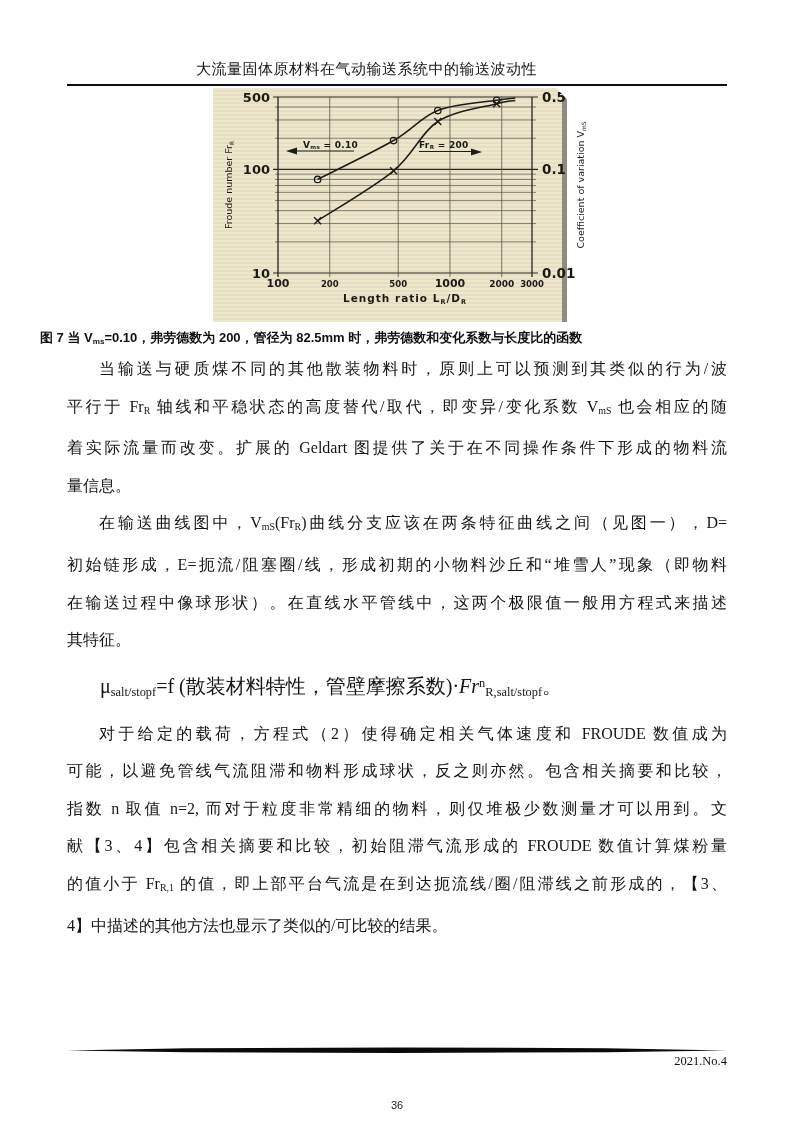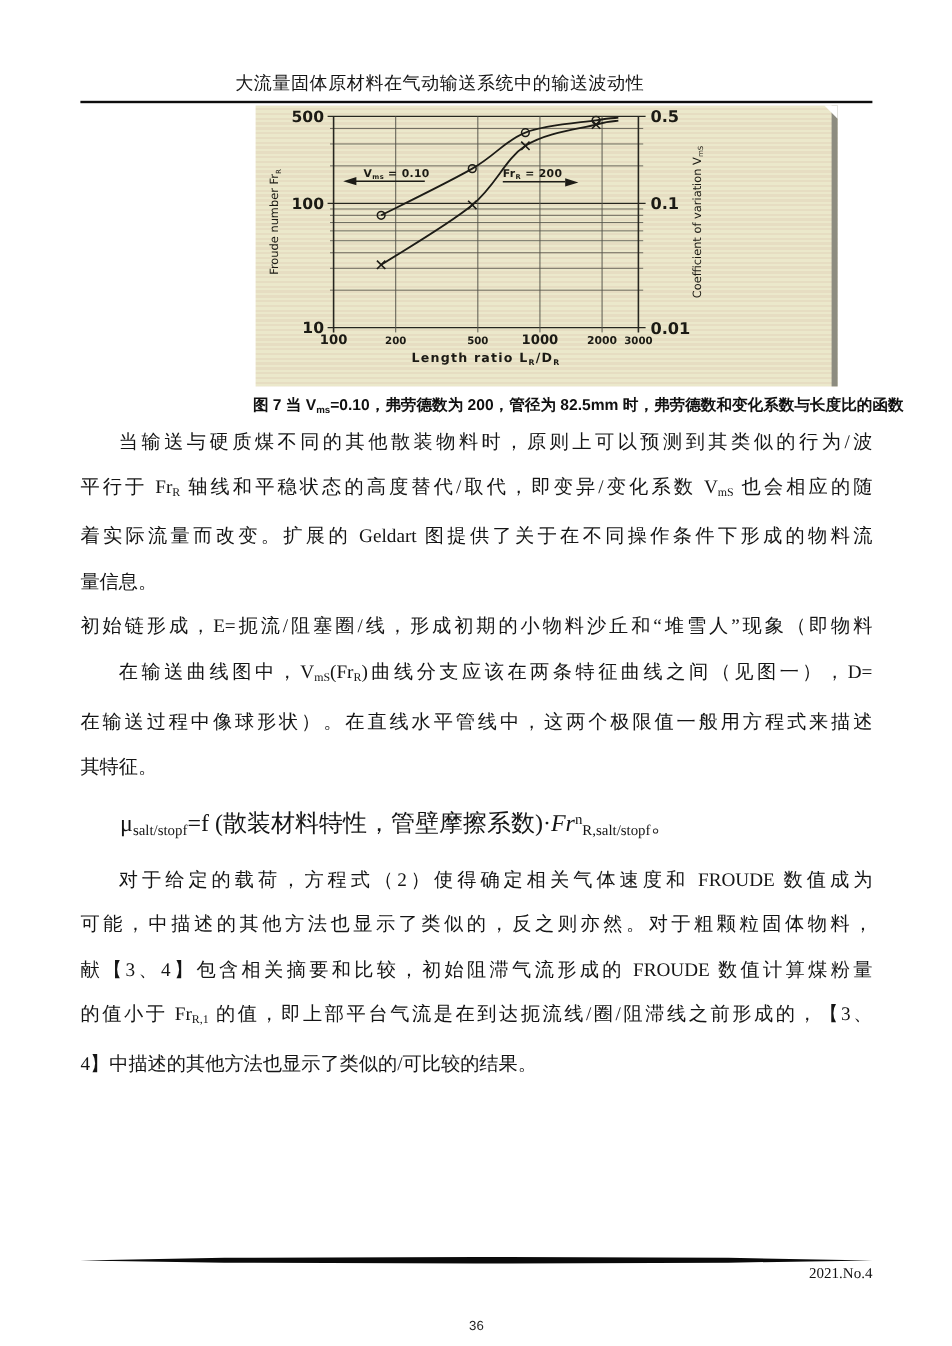--- a/index.html
+++ b/index.html
@@ -7,28 +7,28 @@
     width:793px;height:1122px;background:#ffffff;position:relative;
     font-family:"Liberation Serif","DejaVu Serif",serif;color:#151515;
     overflow:hidden;
   }
   .header-title{
     position:absolute;top:60px;left:0;width:733px;text-align:center;
     font-size:15px;letter-spacing:0.5px;
   }
   .header-rule{position:absolute;top:84px;left:67px;width:660px;height:2px;background:#0e0e0e;}
   .figure{
-    position:absolute;left:213px;top:88px;width:485px;height:234px;
+    position:absolute;left:213px;top:88px;width:354px;height:234px;
     background:repeating-linear-gradient(to bottom,#ebe8cb 0px,#ebe8cb 2px,#e6ddc2 2px,#e6ddc2 4px);
   }
   .fig-edge{position:absolute;right:0;top:0;width:5px;height:100%;background:#8d8c80;}
   .fig-notch{position:absolute;right:0;top:0;width:0;height:0;border-left:11px solid transparent;border-top:11px solid #ffffff;z-index:3;}
   .figure svg{position:absolute;left:0;top:0;z-index:2;}
   .caption{
-    position:absolute;top:329px;left:40px;width:713px;text-align:right;
+    position:absolute;top:329px;left:40px;width:713px;text-align:left;
     font-family:"Liberation Sans","DejaVu Sans",sans-serif;font-weight:700;font-size:13px;color:#111;
   }
   .content{position:absolute;top:350px;left:67px;width:660px;}
   .para{margin:0;}
   .line{font-size:16px;line-height:37.5px;text-align:justify;white-space:normal;}
   .line.jl{text-align-last:justify;-moz-text-align-last:justify;}
   .line.ind{padding-left:32px;}
   sub{font-size:0.62em;vertical-align:-0.25em;}
   sup{font-size:0.62em;vertical-align:0.45em;}
   .equation{font-size:20px;line-height:30px;padding-left:33px;margin:9px 0 8px 0;}
@@ -105,29 +105,30 @@
 <div class="caption">图 7 当 V<sub>ms</sub>=0.10，弗劳德数为 200，管径为 82.5mm 时，弗劳德数和变化系数与长度比的函数</div>
 
 <div class="content" id="content">
     <div class="para">
       <div class="line jl ind">当输送与硬质煤不同的其他散装物料时，原则上可以预测到其类似的行为/波</div>
       <div class="line jl">平行于 Fr<sub>R</sub> 轴线和平稳状态的高度替代/取代，即变异/变化系数 V<sub>mS</sub> 也会相应的随</div>
       <div class="line jl">着实际流量而改变。扩展的 Geldart 图提供了关于在不同操作条件下形成的物料流</div>
       <div class="line">量信息。</div>
     </div>
     <div class="para">
+      <div class="line jl ind">在输送曲线图中，V<sub>mS</sub>(Fr<sub>R</sub>)曲线分支应该在两条特征曲线之间（见图一），D=</div>
       <div class="line jl">初始链形成，E=扼流/阻塞圈/线，形成初期的小物料沙丘和“堆雪人”现象（即物料</div>
-      <div class="line jl ind">在输送曲线图中，V<sub>mS</sub>(Fr<sub>R</sub>)曲线分支应该在两条特征曲线之间（见图一），D=</div>
       <div class="line jl">在输送过程中像球形状）。在直线水平管线中，这两个极限值一般用方程式来描述</div>
       <div class="line">其特征。</div>
     </div>
     <div class="equation">μ<sub>salt/stopf</sub>=f (散装材料特性，管壁摩擦系数)·<i>Fr</i><sup>n</sup><sub>R,salt/stopf</sub>。</div>
     <div class="para">
       <div class="line jl ind">对于给定的载荷，方程式（2）使得确定相关气体速度和 FROUDE 数值成为</div>
-      <div class="line jl">可能，中描述的其他方法也显示了类似的，反之则亦然。对于粗颗粒固体物料，</div>
+      <div class="line jl">可能，以避免管线气流阻滞和物料形成球状，反之则亦然。包含相关摘要和比较，</div>
+      <div class="line jl">指数 n 取值 n=2, 而对于粒度非常精细的物料，则仅堆极少数测量才可以用到。文</div>
       <div class="line jl">献【3、4】包含相关摘要和比较，初始阻滞气流形成的 FROUDE 数值计算煤粉量</div>
       <div class="line jl">的值小于 Fr<sub>R,1</sub> 的值，即上部平台气流是在到达扼流线/圈/阻滞线之前形成的，【3、</div>
       <div class="line">4】中描述的其他方法也显示了类似的/可比较的结果。</div>
     </div>
   </div>
 
 <svg class="footer-rule" width="660" height="7">
   <polygon points="0,3.4 120,1.2 330,0.4 540,1.2 660,3.4 540,5.2 330,6 120,5.2" fill="#0a0a0a"></polygon>
 </svg>
 <div class="footer-page">36</div>

